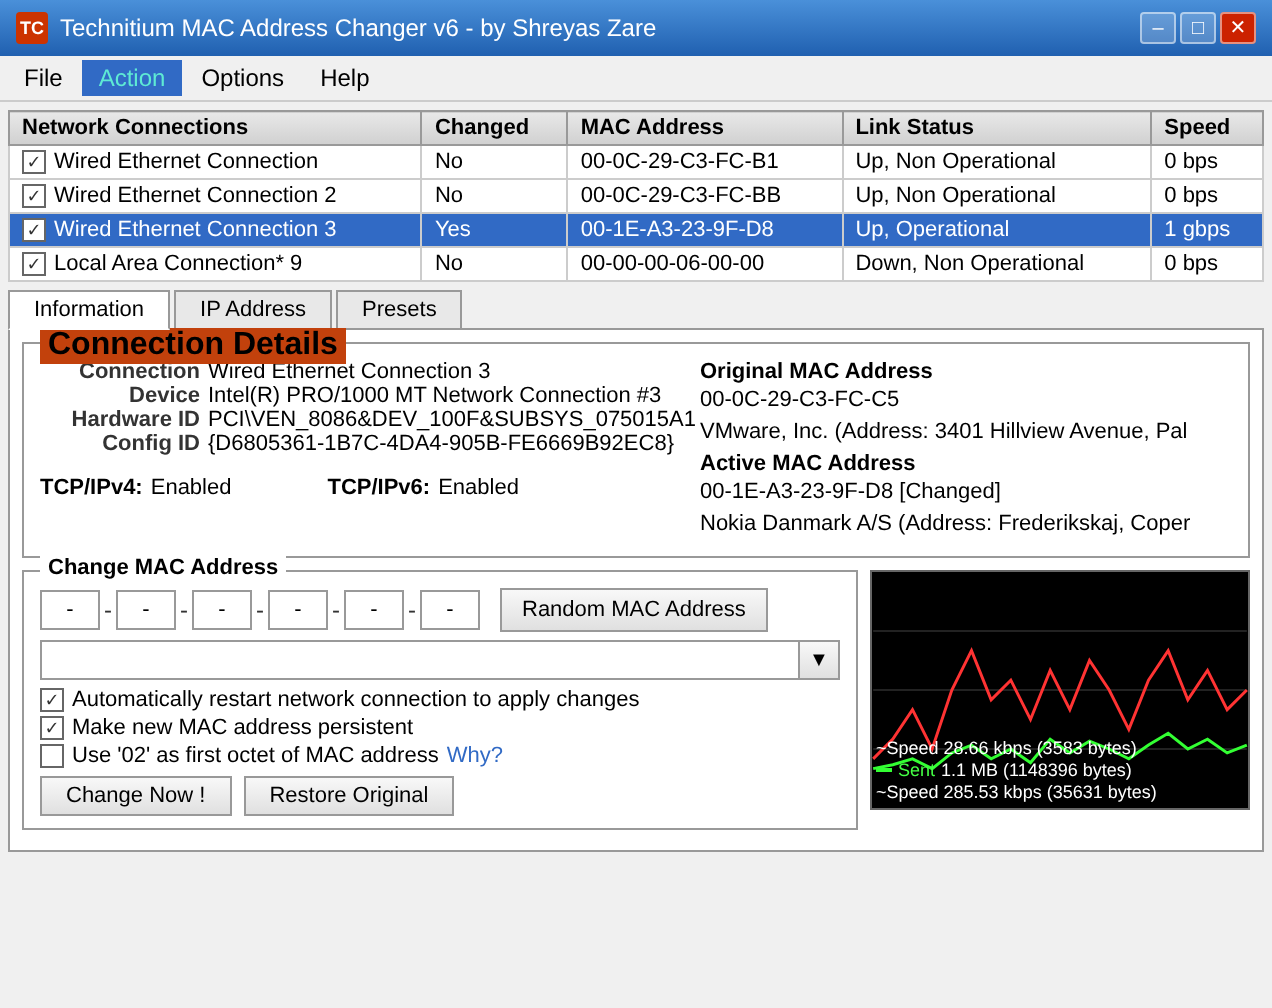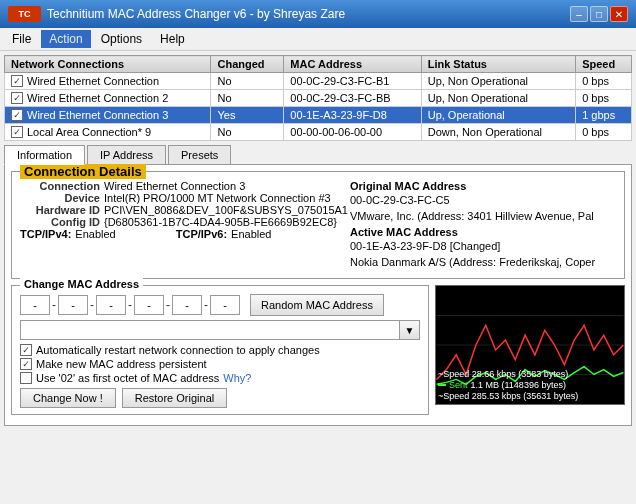--- a/index.html
+++ b/index.html
@@ -19,21 +19,21 @@
       align-items: center;
       justify-content: space-between;
       height: 28px;
     }
     .title-bar-left {
       display: flex;
       align-items: center;
       gap: 6px;
     }
     .title-icon {
-      width: 33px;
+      width: 16px;
       height: 16px;
       background: #cc3300;
       border-radius: 2px;
       display: flex;
       align-items: center;
       justify-content: center;
       color: white;
       font-size: 9px;
       font-weight: bold;
     }
@@ -64,21 +64,21 @@
       padding: 2px 4px;
       display: flex;
       gap: 2px;
       border-bottom: 1px solid #ccc;
     }
     .menu-item {
       padding: 2px 8px;
       cursor: pointer;
       font-size: 12px;
     }
-    .menu-item.active { background: #316ac5; color: #e5e5e5; }
+    .menu-item.active { background: #316ac5; color: #5eead4; }
     .main-content {
       padding: 4px;
     }
     .network-table {
       width: 100%;
       border-collapse: collapse;
       border: 1px solid #999;
       margin-bottom: 4px;
     }
     .network-table th {
@@ -144,23 +144,23 @@
     .group-box {
       border: 1px solid #999;
       padding: 4px 8px 6px;
       margin-bottom: 6px;
       position: relative;
     }
     .group-box-title {
       position: absolute;
       top: -8px;
       left: 8px;
-      background: #eab308;
+      background: #c2410c;
       padding: 0 4px;
-      font-size: 13px;
+      font-size: 16px;
       font-weight: bold;
     }
     .conn-details {
       display: grid;
       grid-template-columns: 1fr 1fr;
       gap: 2px;
       font-size: 11px;
       margin-top: 4px;
     }
     .detail-row {
@@ -309,23 +309,23 @@
     .action-btn:disabled {
       color: #aaa;
       cursor: default;
     }
     .why-link {
       color: #316ac5;
       cursor: pointer;
     }
     .tcp-row {
       display: flex;
-      gap: 60px;
-      font-size: 11px;
-      margin-top: 0;
+      gap: 48px;
+      font-size: 11px;
+      margin-top: 10px;
     }
     .tcp-item {
       display: flex;
       gap: 4px;
     }
     .tcp-label { font-weight: bold; }
     
     .graph-svg {
       width: 100%;
       height: 100%;

